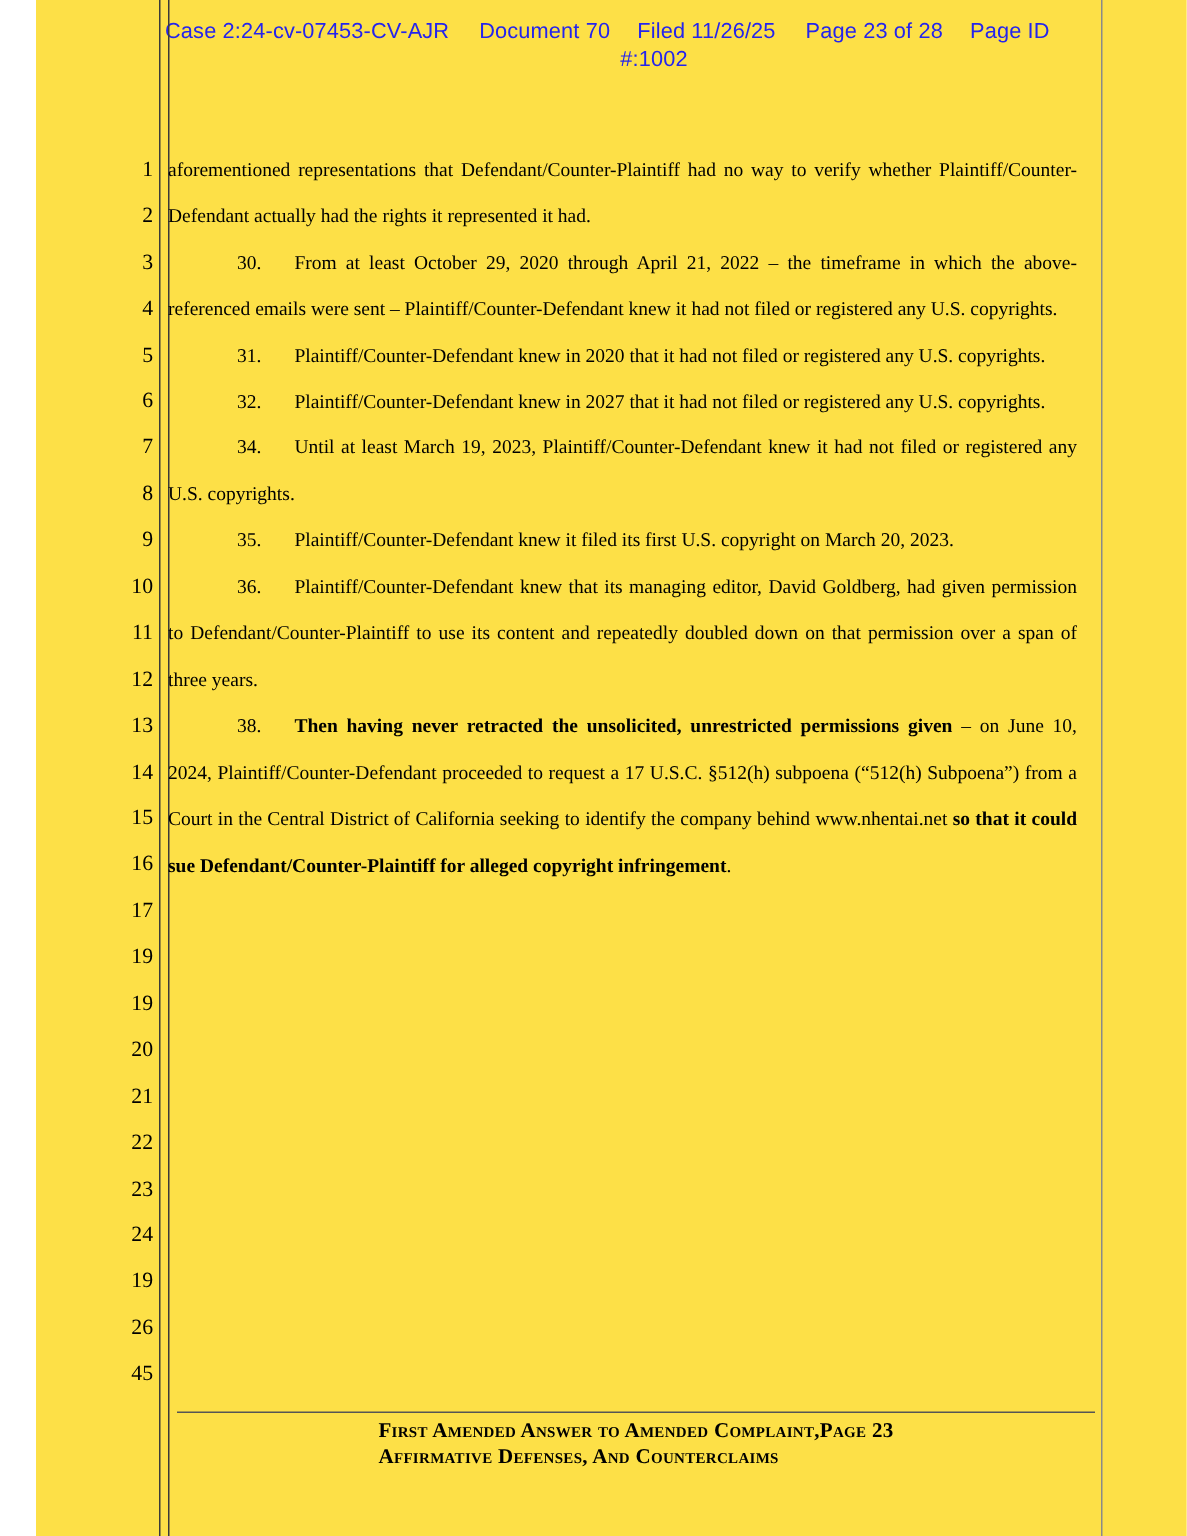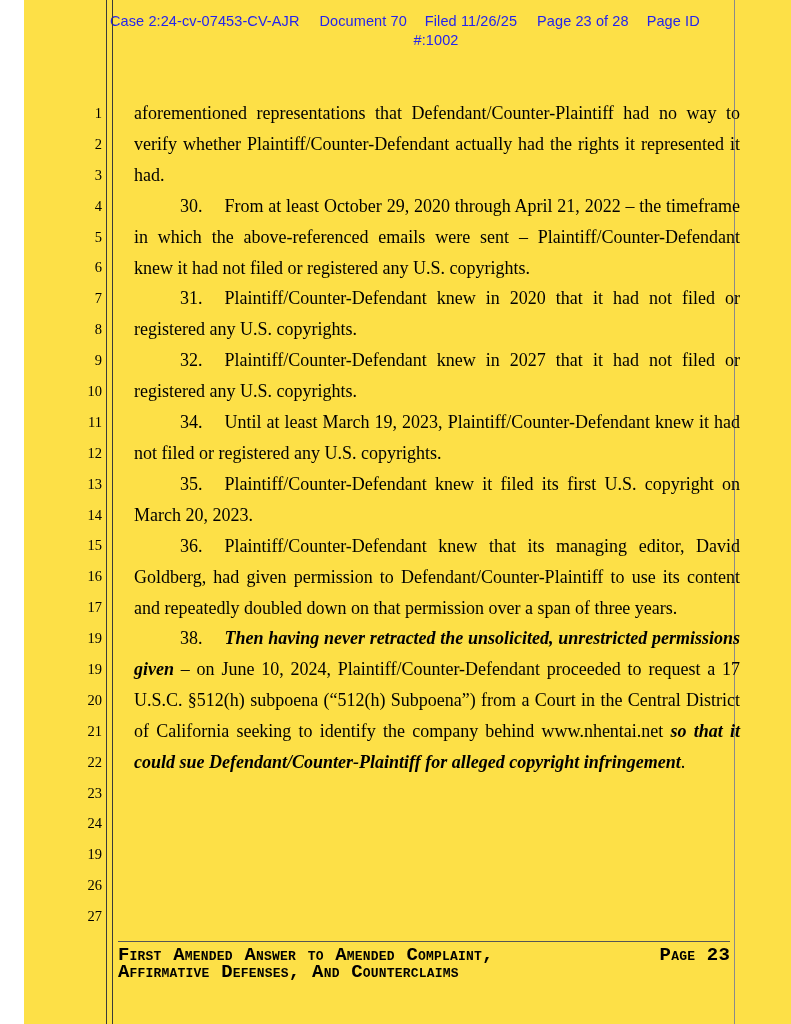--- a/index.html
+++ b/index.html
@@ -74,67 +74,65 @@
     font-size: 14.5px;
   }
   .line-numbers div {
     height: 30.9px;
     line-height: 30.9px;
   }
 
   
   .body-col {
     position: absolute;
-    left: 110px;
+    left: 88px;
     top: 98px;
     width: 606px;
-    font-size: 18px;
+    font-size: 13px;
     line-height: 30.9px;
     text-align: justify;
     text-justify: inter-word;
   }
   .body-col p {
     margin: 0;
     text-indent: 0;
   }
   .body-col p.indented {
     text-indent: 46px;
   }
   .num-sp {
     display: inline-block;
     width: 22px;
   }
   .bi {
     font-weight: bold;
-    font-style: italic;
   }
 
   
   .footer-rule {
     position: absolute;
     left: 94px;
     top: 941px;
     width: 612px;
     height: 1px;
     background: #555555;
   }
   .footer {
     position: absolute;
     left: 94px;
     top: 947px;
     width: 612px;
     display: flex;
-    justify-content: space-between;
+    justify-content: center;
     align-items: flex-start;
-    font-size: 19px;
+    font-size: 14px;
     line-height: 16.5px;
     font-weight: bold;
     font-variant: small-caps;
     letter-spacing: 0.2px;
-    font-family: Liberation Mono, monospace;
   }
   .footer-left span { display: block; }
   .footer-right { white-space: nowrap; padding-top: 0px; }
 </style>
 </head>
 <body>
 
 <div class="page">
 
   <div class="ecf-header">
@@ -170,21 +168,21 @@
       <div>17</div>
       <div>19</div>
       <div>19</div>
       <div>20</div>
       <div>21</div>
       <div>22</div>
       <div>23</div>
       <div>24</div>
       <div>19</div>
       <div>26</div>
-      <div>27</div>
+      <div>45</div>
     </div>
 
   <div class="body-col">
     <p>aforementioned representations that Defendant/Counter-Plaintiff had no way to verify whether Plaintiff/Counter-Defendant actually had the rights it represented it had.</p>
 
     <p class="indented">
       <span>30.</span><span class="num-sp"></span><span>From at least October 29, 2020 through April 21, 2022 – the timeframe in which the above-referenced emails were sent – Plaintiff/Counter-Defendant knew it had not filed or registered any U.S. copyrights.</span>
     </p>
 
     <p class="indented">

